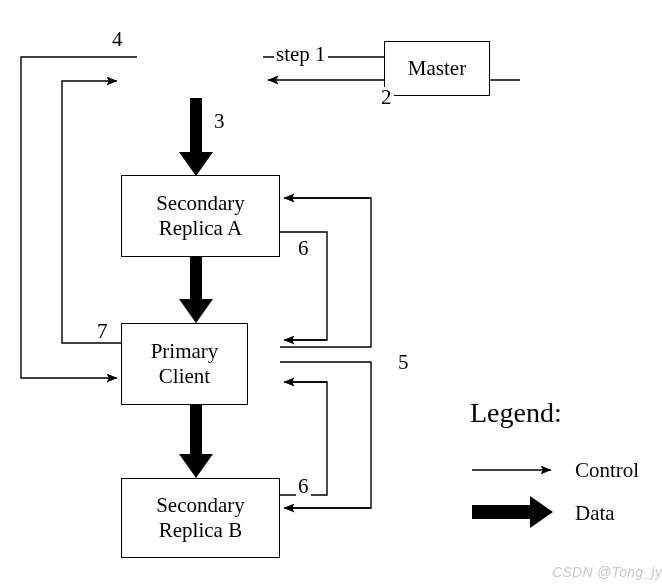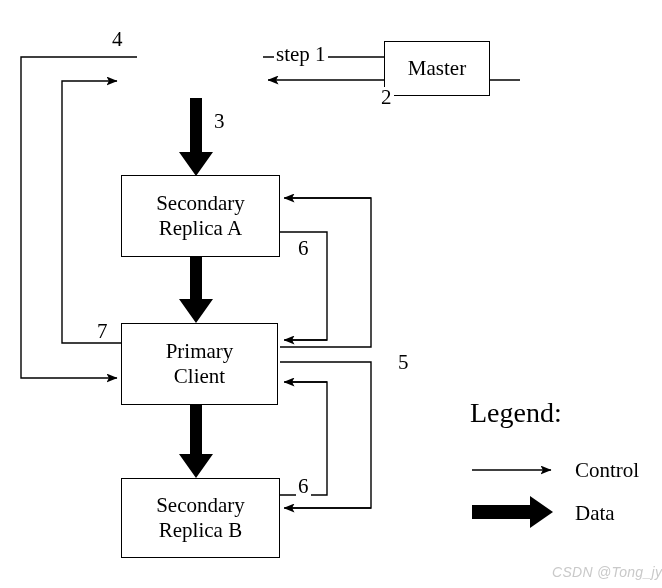--- a/index.html
+++ b/index.html
@@ -147,21 +147,21 @@
 
   <div class="node-box" style="left:384px; top:41px; width:106px; height:55px;">
     <span class="node-line">Master</span>
   </div>
 
   <div class="node-box" style="left:121px; top:175px; width:159px; height:82px;">
     <span class="node-line">Secondary</span>
     <span class="node-line">Replica A</span>
   </div>
 
-  <div class="node-box" style="left:121px; top:323px; width:157px; height:82px;">
+  <div class="node-box" style="left:121px; top:323px; width:127px; height:82px;">
     <span class="node-line">Primary</span>
     <span class="node-line">Client</span>
   </div>
 
   <div class="node-box" style="left:121px; top:478px; width:159px; height:80px;">
     <span class="node-line">Secondary</span>
     <span class="node-line">Replica B</span>
   </div>
 
   <div class="edge-label" style="left:110px; top:29px;">4</div>

